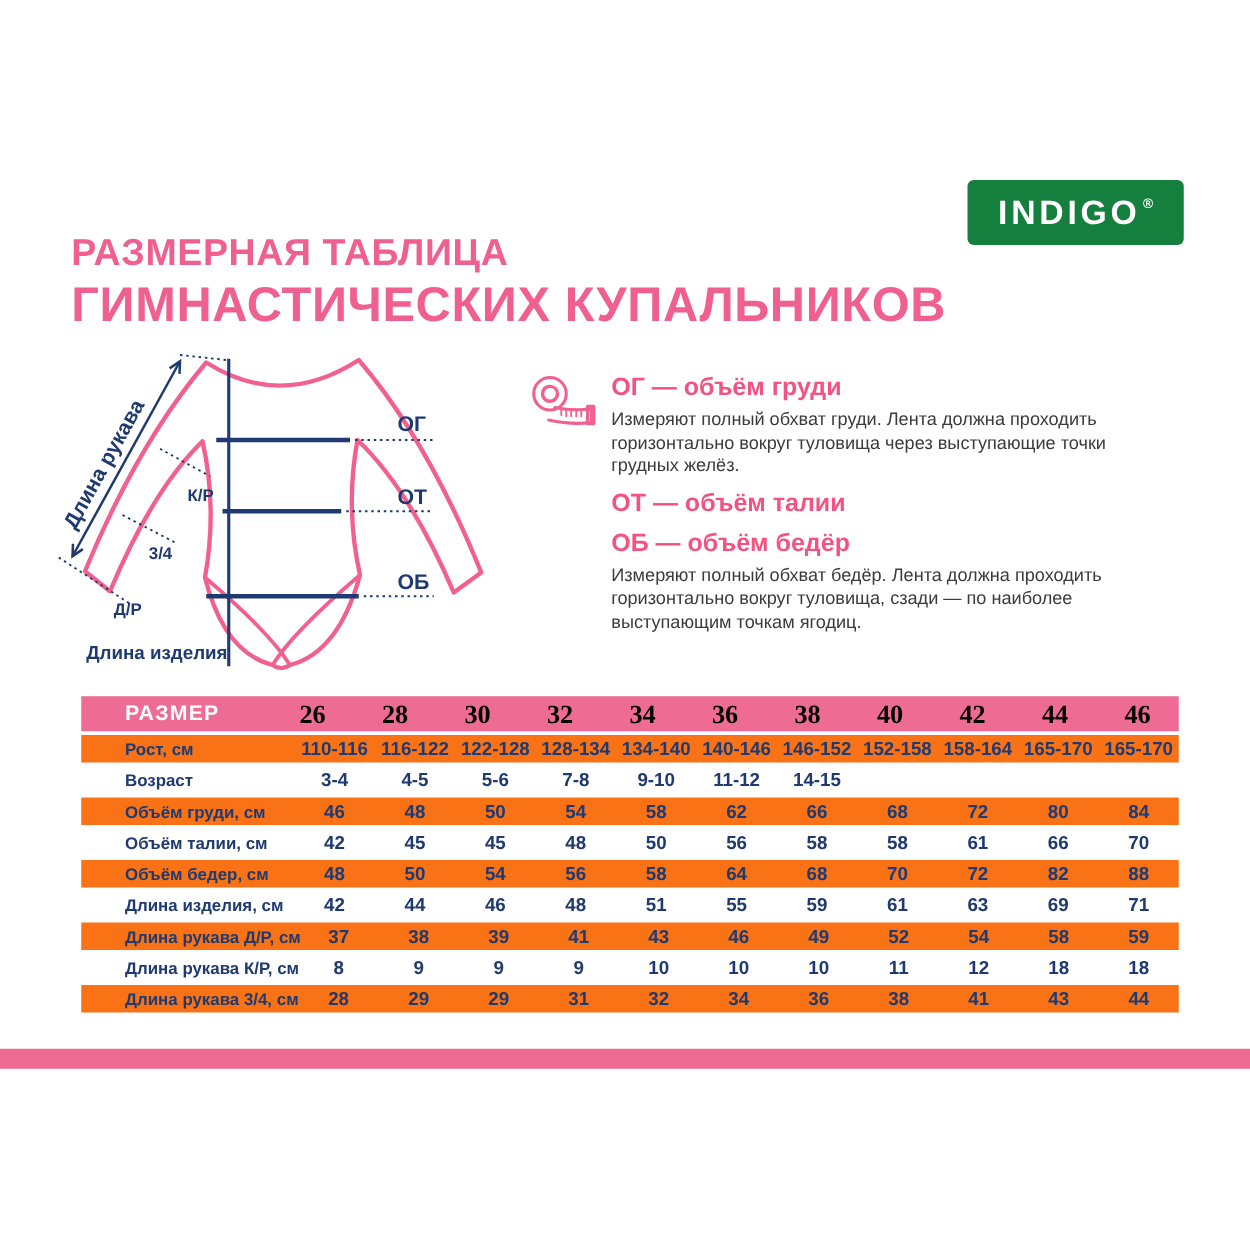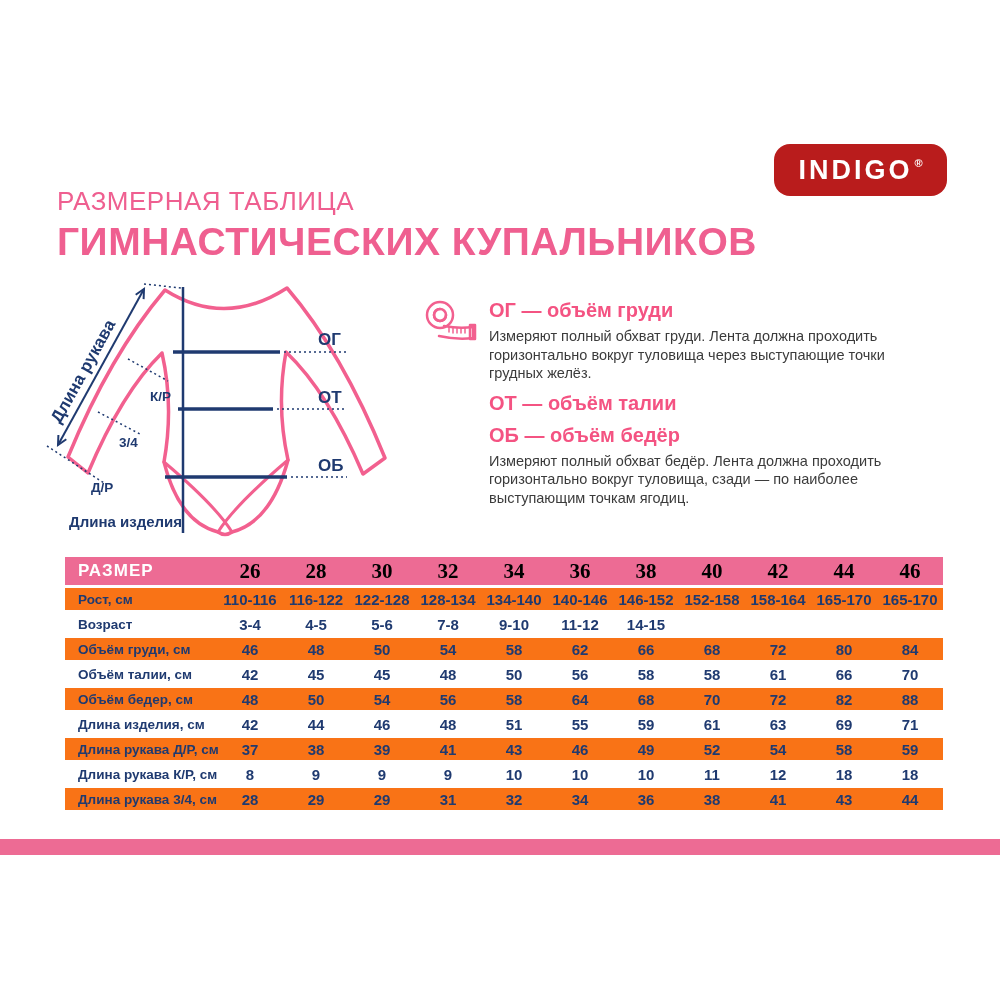--- a/index.html
+++ b/index.html
@@ -1,45 +1,45 @@
 <!DOCTYPE html>
 <html><head>
 <meta charset="utf-8">
 <style>
   * { margin:0; padding:0; box-sizing:border-box; }
   html,body { width:1000px; height:1001px; background:#ffffff; font-family:"Liberation Sans", sans-serif; position:relative; overflow:hidden; }
 
   
-  .logo { position:absolute; left:774px; top:144px; width:173px; height:52px; background:#b91c1c; border-radius:16px; display:flex; align-items:center; justify-content:center; color:#ffffff; font-weight:bold; font-size:27px; letter-spacing:3px; }
+  .logo { position:absolute; left:774px; top:144px; width:173px; height:52px; background:#15803d; border-radius:5px; display:flex; align-items:center; justify-content:center; color:#ffffff; font-weight:bold; font-size:27px; letter-spacing:3px; }
   .logo sup { font-size:11px; letter-spacing:0; margin-left:2px; transform:translateY(-7px); }
 
   
   .titles { position:absolute; left:57px; top:186px; color:#ef5f90; }
-  .title-line1 { font-size:26px; font-weight:400; letter-spacing:0.5px; }
+  .title-line1 { font-size:30px; font-weight:700; letter-spacing:0.5px; }
   .title-line2 { font-size:39px; font-weight:800; letter-spacing:0.5px; margin-top:3px; }
 
   
   .diagram { position:absolute; left:40px; top:270px; width:380px; height:280px; }
   .diagram text { fill:#1f3a70; font-weight:bold; font-family:"Liberation Sans", sans-serif; }
 
   
   .tape-icon { position:absolute; left:423px; top:296px; width:58px; height:50px; }
 
   
   .sections { position:absolute; left:489px; top:299px; width:480px; }
   .section h3 { color:#f45382; font-size:20px; font-weight:600; margin-bottom:5px; }
   .section { margin-bottom:9px; }
   .section .line { color:#3b3b3b; font-size:14.5px; line-height:18.5px; white-space:nowrap; font-weight:400; }
 
   
   .size-table { position:absolute; left:65px; top:557px; width:878px; }
   .t-row { display:flex; height:22px; margin-bottom:3px; align-items:stretch; }
   .t-row.header { height:28px; background:#ed6b94; }
   .t-row.alt { background:#f97316; }
-  .t-label { width:152px; padding-left:13px; display:flex; align-items:center; font-size:13.5px; font-weight:700; color:#1f3a70; white-space:nowrap; }
+  .t-label { width:152px; padding-left:13px; display:flex; align-items:center; font-size:13.5px; font-weight:700; color:#1f3a70; white-space:nowrap;margin-left:22px; }
   .t-cell { width:66px; display:flex; align-items:center; justify-content:center; font-size:15px; font-weight:700; color:#1f3a70; }
   .t-row.header .t-label { color:#ffffff; font-size:17px; letter-spacing:1px; }
   .t-row.header .t-cell { color:#000000; font-size:21px;font-family:Liberation Serif, serif; }
 
   
   .bottom-band { position:absolute; left:0; top:839px; width:1000px; height:16px; background:#ed6b94; }
 </style>
 </head>
 <body>
 

